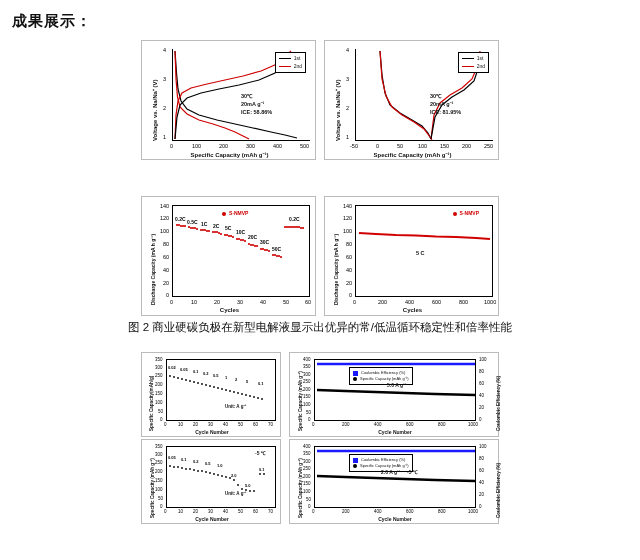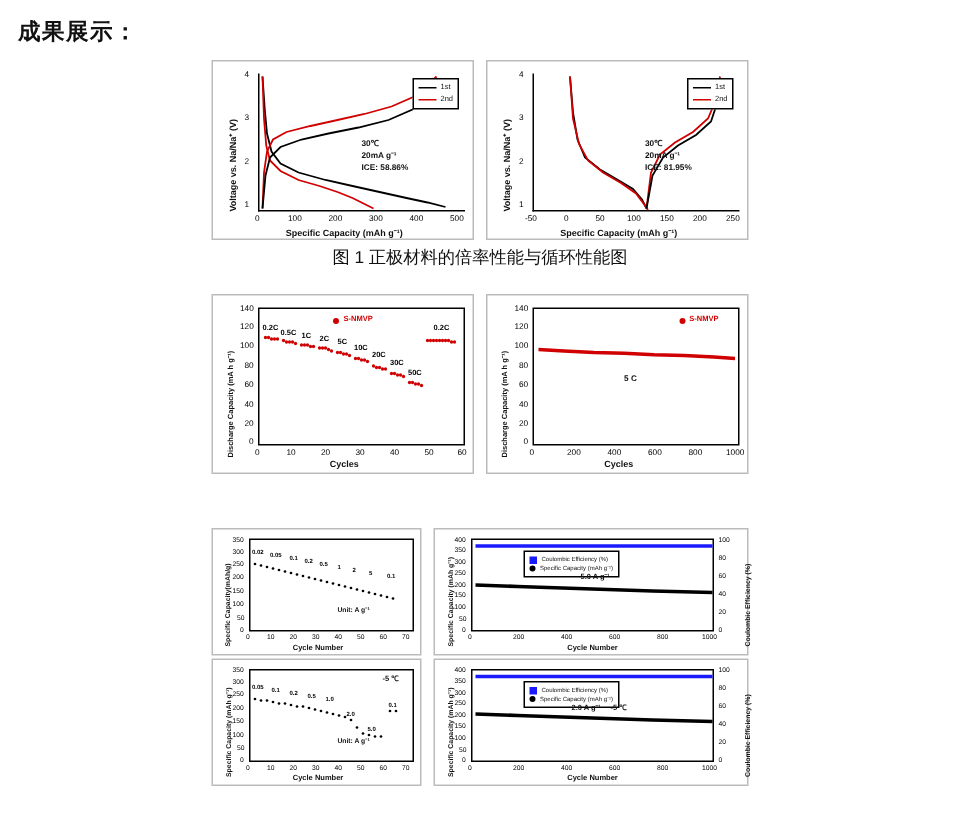--- a/index.html
+++ b/index.html
@@ -123,21 +123,20 @@
       <div class="tick" style="left:51px;top:102px;">0</div>
       <div class="tick" style="left:72px;top:102px;">50</div>
       <div class="tick" style="left:93px;top:102px;">100</div>
       <div class="tick" style="left:115px;top:102px;">150</div>
       <div class="tick" style="left:137px;top:102px;">200</div>
       <div class="tick" style="left:159px;top:102px;">250</div>
       <div class="xlab" style="left:0;width:175px;top:110px;">Specific Capacity (mAh g⁻¹)</div>
     </div>
 
   </div>
-  <div class="caption">图 1 正极材料的倍率性能与循环性能图</div>
 </div>
 
 <div class="fig-block" style="top:196px;">
   <div class="panel-row">
 
     <div class="panel" style="width:175px;height:120px;">
       <div class="ylab" style="left:8px;top:108px;font-size:5px;">Discharge Capacity (mA h g⁻¹)</div>
       <div class="plot full" style="left:30px;top:8px;width:138px;height:92px;">
         <svg width="138" height="92" viewBox="0 0 138 92">
           <g fill="#d00000">
@@ -258,20 +257,21 @@
       <div class="tick" style="left:28px;top:102px;">0</div>
       <div class="tick" style="left:53px;top:102px;">200</div>
       <div class="tick" style="left:80px;top:102px;">400</div>
       <div class="tick" style="left:107px;top:102px;">600</div>
       <div class="tick" style="left:134px;top:102px;">800</div>
       <div class="tick" style="left:159px;top:102px;">1000</div>
       <div class="xlab" style="left:0;width:175px;top:110px;">Cycles</div>
     </div>
 
   </div>
+  <div class="caption">图 2 商业硬碳负极在新型电解液显示出优异的常/低温循环稳定性和倍率性能</div>
 </div>
 
 <div class="fig-block" style="top:352px;">
   <div class="panel-row" style="align-items:flex-start;">
 
     <div class="panel" style="width:140px;height:85px;">
       <div class="ylab" style="left:7px;top:78px;font-size:4.6px;">Specific Capacity(mAh/g)</div>
       <div class="plot full" style="left:24px;top:6px;width:110px;height:62px;">
         <svg width="110" height="62" viewBox="0 0 110 62">
           <g fill="#000000">

